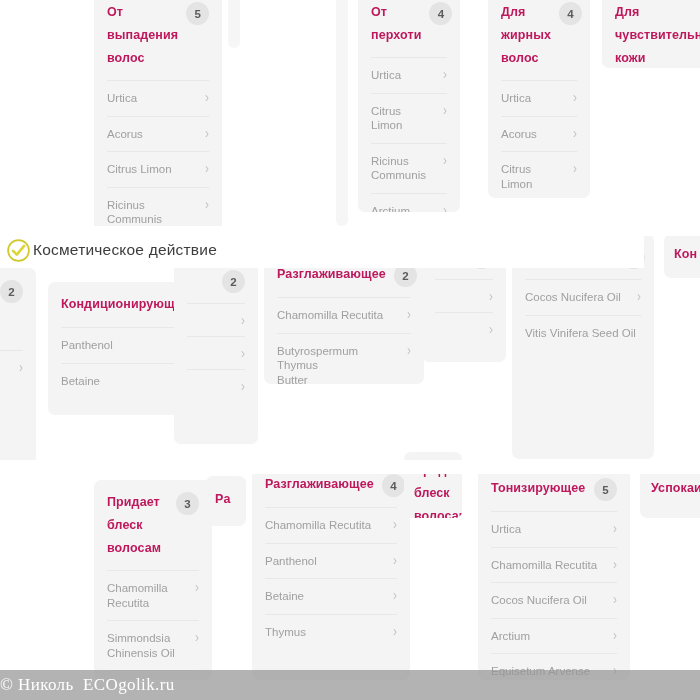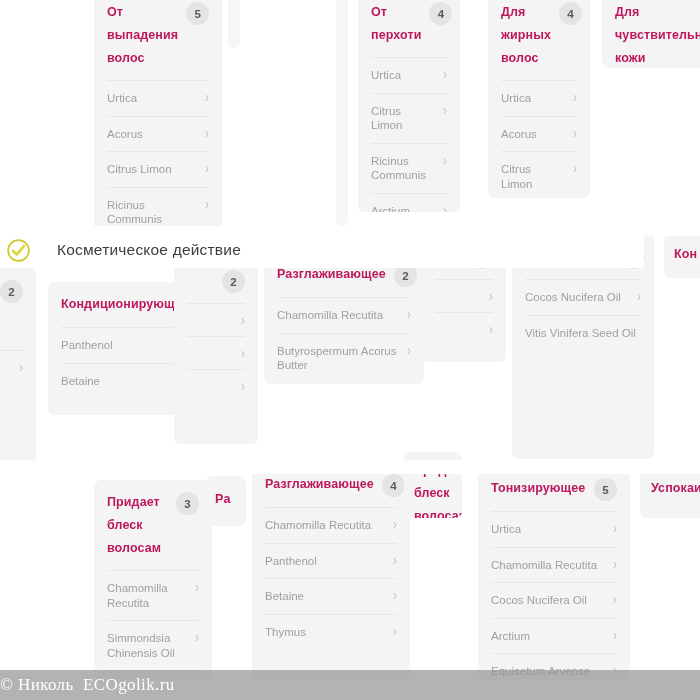--- a/index.html
+++ b/index.html
@@ -77,21 +77,21 @@
   .sliver { position: absolute; background:#f6f6f6; border-radius: 7px; }
 
   
   #section-heading {
     position: absolute;
     left: 0; top: 232px;
     width: 644px; height: 36px;
     background: #ffffff;
     display: flex;
     align-items: center;
-    gap: 26px;
+    gap: 2px;
     padding-left: 6px;
     z-index: 40;
   }
   #section-heading .h-text {
     font-size: 15.5px;
     color: #3c3c3c;
     letter-spacing: .2px;
   }
   .check-icon { width: 25px; height: 25px; flex: 0 0 auto; display:block; }
 
@@ -290,21 +290,21 @@
       <div class="card-head">
         <div class="card-title">Разглаживающее</div>
         <div class="badge">2</div>
       </div>
       <div class="ing-list">
         <div class="ing">
           <span class="ing-name">Chamomilla Recutita</span>
           <span class="chev">›</span>
         </div>
         <div class="ing">
-          <span class="ing-name">Butyrospermum Acorus
+          <span class="ing-name">Butyrospermum Thymus
 Butter</span>
           <span class="chev">›</span>
         </div>
       </div>
     </div>
 
     <div class="card" style="left:432px; top:234px; width:34px; height:44px;">
       <div class="card-head" style="padding:9px 0 0 10px;">
         <div class="card-title">Ан</div>
       </div>

